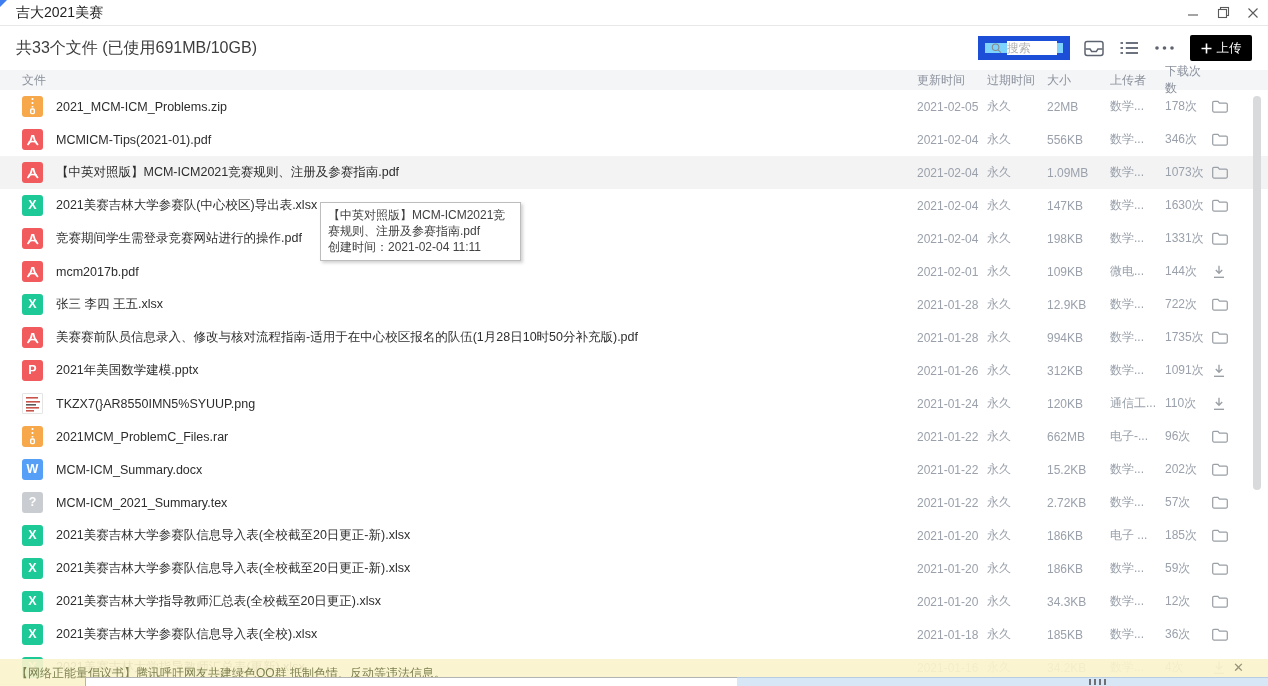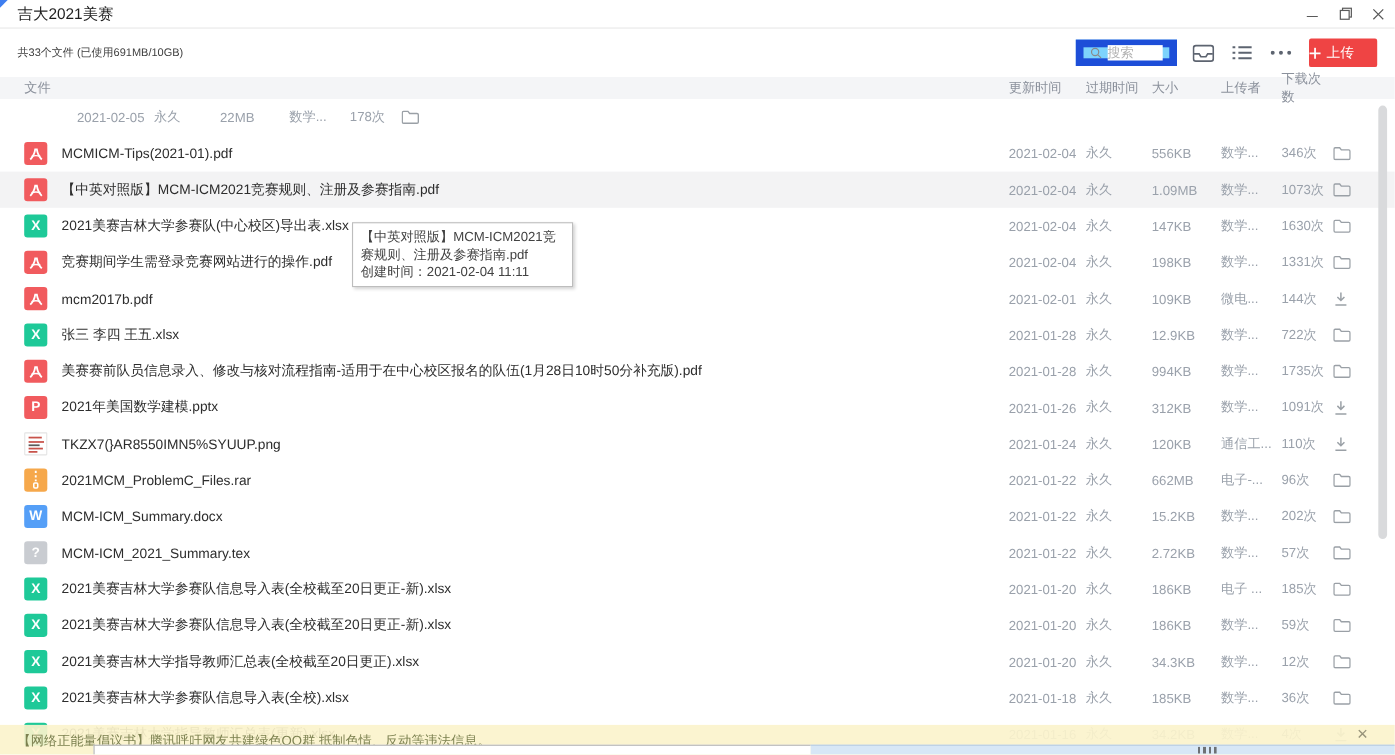--- a/index.html
+++ b/index.html
@@ -11,27 +11,27 @@
   }
   
   .titlebar { height:26px; border-bottom:1px solid #e8e8e8; display:flex; align-items:center; padding-left:16px; position:relative; background:#fff;}
   .title { font-size:14px; color:#1f1f1f; }
   .win-controls { margin-left:auto; display:flex; height:100%; }
   .win-btn { width:30px; height:100%; display:flex; align-items:center; justify-content:center; cursor:default;}
   .corner { position:absolute; top:0; left:0; width:0; height:0;
     border-top:7px solid #3e7ef0; border-right:7px solid transparent; z-index:20;}
   
   .toolbar { height:44px; display:flex; align-items:center; padding:0 16px; }
-  .summary { font-size:10px; color:#3d3d3d; }
+  .summary { font-size:16px; color:#3d3d3d; }
   .toolbar-right { margin-left:auto; display:flex; align-items:center; }
   .search { width:92px; height:24px; border:7px solid #1d4ed8; display:flex; align-items:center; padding:0 6px; gap:5px; background:#7dd3fc;}
   .search input { border:none; outline:none; width:100%; font-size:12px; color:#333; font-family:inherit;}
   .search input::placeholder { color:#b3b3b3; }
   .tool-icon { width:22px; display:flex; justify-content:center; align-items:center; margin-left:13px; cursor:pointer;}
-  .upload-btn { width:62px; height:26px; background:#ef4444; color:#fff; font-size:12.5px; display:flex; align-items:center; gap:5px; border-radius:2px; margin-left:15px; cursor:pointer;}
+  .upload-btn { width:62px; height:26px; background:#000000; color:#fff; font-size:12.5px; display:flex; align-items:center; justify-content:center; gap:5px; border-radius:2px; margin-left:15px; cursor:pointer;}
   
   .thead { height:20px; background:#f4f5f7; display:flex; align-items:center; padding-left:22px; font-size:12px; color:#8b919c;}
   .c-name { flex:1; min-width:0; }
   .c-upd { width:70px; flex:none;margin-left:48px;}
   .c-exp { width:60px; flex:none;}
   .c-size{ width:63px; flex:none;}
   .c-upl { width:55px; flex:none;}
   .c-dl  { width:47px; flex:none;}
   .c-act { width:30px; flex:none; margin-right:26px; display:flex; align-items:center;}
   
@@ -138,215 +138,228 @@
   <span class="c-upd">更新时间</span>
   <span class="c-exp">过期时间</span>
   <span class="c-size">大小</span>
   <span class="c-upl">上传者</span>
   <span class="c-dl">下载次数</span>
   <span class="c-act"></span>
 </div>
 
 <div id="rows">
     <div class="row">
-      <span class="c-upd">2021-02-05</span>
-      <span class="c-exp">永久</span>
-      <span class="c-size">22MB</span>
-      <span class="c-upl">数学...</span>
-      <span class="c-dl">178次</span>
-      <span class="c-act">
-        <svg width="16" height="13" viewBox="0 0 16 13">
-          <path d="M1.9 1.3 h4 l1.5 1.9 h6.7 c.7 0 1.2.5 1.2 1.2 v6.4 c0 .7-.5 1.2-1.2 1.2 H1.9 c-.7 0-1.2-.5-1.2-1.2 V2.5 c0-.7.5-1.2 1.2-1.2 Z" fill="none" stroke="#9aa0a6" stroke-width="1.25"></path>
-        </svg>
-      </span>
-    </div>
-    <div class="row">
-      <span class="fnamewrap">
-        <span class="ficon" style="background:#f15b5e">
-          <svg width="15" height="14" viewBox="0 0 18 16">
-            <path d="M3 14 C6 11 7.8 7.5 8.4 3 h1.8 C10.8 7.5 12.6 11 15.6 14" stroke="#fff" stroke-width="2" fill="none"></path>
-            <path d="M4.4 10.6 c3.2-1.1 6.4-1.1 9.6 0" stroke="#fff" stroke-width="1.6" fill="none"></path>
-          </svg>
-        </span>
-        <span class="fname">MCMICM-Tips(2021-01).pdf</span>
-      </span>
-      <span class="c-upd">2021-02-04</span>
-      <span class="c-exp">永久</span>
-      <span class="c-size">556KB</span>
-      <span class="c-upl">数学...</span>
-      <span class="c-dl">346次</span>
-      <span class="c-act">
-        <svg width="16" height="13" viewBox="0 0 16 13">
-          <path d="M1.9 1.3 h4 l1.5 1.9 h6.7 c.7 0 1.2.5 1.2 1.2 v6.4 c0 .7-.5 1.2-1.2 1.2 H1.9 c-.7 0-1.2-.5-1.2-1.2 V2.5 c0-.7.5-1.2 1.2-1.2 Z" fill="none" stroke="#9aa0a6" stroke-width="1.25"></path>
-        </svg>
-      </span>
-    </div>
-    <div class="row hl">
-      <span class="fnamewrap">
-        <span class="ficon" style="background:#f15b5e">
-          <svg width="15" height="14" viewBox="0 0 18 16">
-            <path d="M3 14 C6 11 7.8 7.5 8.4 3 h1.8 C10.8 7.5 12.6 11 15.6 14" stroke="#fff" stroke-width="2" fill="none"></path>
-            <path d="M4.4 10.6 c3.2-1.1 6.4-1.1 9.6 0" stroke="#fff" stroke-width="1.6" fill="none"></path>
-          </svg>
-        </span>
-        <span class="fname">【中英对照版】MCM-ICM2021竞赛规则、注册及参赛指南.pdf</span>
-      </span>
-      <span class="c-upd">2021-02-04</span>
-      <span class="c-exp">永久</span>
-      <span class="c-size">1.09MB</span>
-      <span class="c-upl">数学...</span>
-      <span class="c-dl">1073次</span>
-      <span class="c-act">
-        <svg width="16" height="13" viewBox="0 0 16 13">
-          <path d="M1.9 1.3 h4 l1.5 1.9 h6.7 c.7 0 1.2.5 1.2 1.2 v6.4 c0 .7-.5 1.2-1.2 1.2 H1.9 c-.7 0-1.2-.5-1.2-1.2 V2.5 c0-.7.5-1.2 1.2-1.2 Z" fill="none" stroke="#9aa0a6" stroke-width="1.25"></path>
-        </svg>
-      </span>
-    </div>
-    <div class="row">
-      <span class="fnamewrap">
-        <span class="ficon" style="background:#1ec998">X</span>
-        <span class="fname">2021美赛吉林大学参赛队(中心校区)导出表.xlsx</span>
-      </span>
-      <span class="c-upd">2021-02-04</span>
-      <span class="c-exp">永久</span>
-      <span class="c-size">147KB</span>
-      <span class="c-upl">数学...</span>
-      <span class="c-dl">1630次</span>
-      <span class="c-act">
-        <svg width="16" height="13" viewBox="0 0 16 13">
-          <path d="M1.9 1.3 h4 l1.5 1.9 h6.7 c.7 0 1.2.5 1.2 1.2 v6.4 c0 .7-.5 1.2-1.2 1.2 H1.9 c-.7 0-1.2-.5-1.2-1.2 V2.5 c0-.7.5-1.2 1.2-1.2 Z" fill="none" stroke="#9aa0a6" stroke-width="1.25"></path>
-        </svg>
-      </span>
-    </div>
-    <div class="row">
-      <span class="fnamewrap">
-        <span class="ficon" style="background:#f15b5e">
-          <svg width="15" height="14" viewBox="0 0 18 16">
-            <path d="M3 14 C6 11 7.8 7.5 8.4 3 h1.8 C10.8 7.5 12.6 11 15.6 14" stroke="#fff" stroke-width="2" fill="none"></path>
-            <path d="M4.4 10.6 c3.2-1.1 6.4-1.1 9.6 0" stroke="#fff" stroke-width="1.6" fill="none"></path>
-          </svg>
-        </span>
-        <span class="fname">竞赛期间学生需登录竞赛网站进行的操作.pdf</span>
-      </span>
-      <span class="c-upd">2021-02-04</span>
-      <span class="c-exp">永久</span>
-      <span class="c-size">198KB</span>
-      <span class="c-upl">数学...</span>
-      <span class="c-dl">1331次</span>
-      <span class="c-act">
-        <svg width="16" height="13" viewBox="0 0 16 13">
-          <path d="M1.9 1.3 h4 l1.5 1.9 h6.7 c.7 0 1.2.5 1.2 1.2 v6.4 c0 .7-.5 1.2-1.2 1.2 H1.9 c-.7 0-1.2-.5-1.2-1.2 V2.5 c0-.7.5-1.2 1.2-1.2 Z" fill="none" stroke="#9aa0a6" stroke-width="1.25"></path>
-        </svg>
-      </span>
-    </div>
-    <div class="row">
-      <span class="fnamewrap">
-        <span class="ficon" style="background:#f15b5e">
-          <svg width="15" height="14" viewBox="0 0 18 16">
-            <path d="M3 14 C6 11 7.8 7.5 8.4 3 h1.8 C10.8 7.5 12.6 11 15.6 14" stroke="#fff" stroke-width="2" fill="none"></path>
-            <path d="M4.4 10.6 c3.2-1.1 6.4-1.1 9.6 0" stroke="#fff" stroke-width="1.6" fill="none"></path>
-          </svg>
-        </span>
-        <span class="fname">mcm2017b.pdf</span>
-      </span>
-      <span class="c-upd">2021-02-01</span>
-      <span class="c-exp">永久</span>
-      <span class="c-size">109KB</span>
-      <span class="c-upl">微电...</span>
-      <span class="c-dl">144次</span>
-      <span class="c-act">
-        <svg width="14" height="14" viewBox="0 0 14 14">
-          <path d="M7 0.8 V8 M3.8 5 L7 8.2 L10.2 5" fill="none" stroke="#9aa0a6" stroke-width="1.35"></path>
-          <line x1="2" y1="12.3" x2="12" y2="12.3" stroke="#9aa0a6" stroke-width="1.35"></line>
-        </svg>
-      </span>
-    </div>
-    <div class="row">
-      <span class="fnamewrap">
-        <span class="ficon" style="background:#1ec998">X</span>
-        <span class="fname">张三 李四 王五.xlsx</span>
-      </span>
-      <span class="c-upd">2021-01-28</span>
-      <span class="c-exp">永久</span>
-      <span class="c-size">12.9KB</span>
-      <span class="c-upl">数学...</span>
-      <span class="c-dl">722次</span>
-      <span class="c-act">
-        <svg width="16" height="13" viewBox="0 0 16 13">
-          <path d="M1.9 1.3 h4 l1.5 1.9 h6.7 c.7 0 1.2.5 1.2 1.2 v6.4 c0 .7-.5 1.2-1.2 1.2 H1.9 c-.7 0-1.2-.5-1.2-1.2 V2.5 c0-.7.5-1.2 1.2-1.2 Z" fill="none" stroke="#9aa0a6" stroke-width="1.25"></path>
-        </svg>
-      </span>
-    </div>
-    <div class="row">
-      <span class="fnamewrap">
-        <span class="ficon" style="background:#f15b5e">
-          <svg width="15" height="14" viewBox="0 0 18 16">
-            <path d="M3 14 C6 11 7.8 7.5 8.4 3 h1.8 C10.8 7.5 12.6 11 15.6 14" stroke="#fff" stroke-width="2" fill="none"></path>
-            <path d="M4.4 10.6 c3.2-1.1 6.4-1.1 9.6 0" stroke="#fff" stroke-width="1.6" fill="none"></path>
-          </svg>
-        </span>
-        <span class="fname">美赛赛前队员信息录入、修改与核对流程指南-适用于在中心校区报名的队伍(1月28日10时50分补充版).pdf</span>
-      </span>
-      <span class="c-upd">2021-01-28</span>
-      <span class="c-exp">永久</span>
-      <span class="c-size">994KB</span>
-      <span class="c-upl">数学...</span>
-      <span class="c-dl">1735次</span>
-      <span class="c-act">
-        <svg width="16" height="13" viewBox="0 0 16 13">
-          <path d="M1.9 1.3 h4 l1.5 1.9 h6.7 c.7 0 1.2.5 1.2 1.2 v6.4 c0 .7-.5 1.2-1.2 1.2 H1.9 c-.7 0-1.2-.5-1.2-1.2 V2.5 c0-.7.5-1.2 1.2-1.2 Z" fill="none" stroke="#9aa0a6" stroke-width="1.25"></path>
-        </svg>
-      </span>
-    </div>
-    <div class="row">
-      <span class="fnamewrap">
-        <span class="ficon" style="background:#f15b5e">P</span>
-        <span class="fname">2021年美国数学建模.pptx</span>
-      </span>
-      <span class="c-upd">2021-01-26</span>
-      <span class="c-exp">永久</span>
-      <span class="c-size">312KB</span>
-      <span class="c-upl">数学...</span>
-      <span class="c-dl">1091次</span>
-      <span class="c-act">
-        <svg width="14" height="14" viewBox="0 0 14 14">
-          <path d="M7 0.8 V8 M3.8 5 L7 8.2 L10.2 5" fill="none" stroke="#9aa0a6" stroke-width="1.35"></path>
-          <line x1="2" y1="12.3" x2="12" y2="12.3" stroke="#9aa0a6" stroke-width="1.35"></line>
-        </svg>
-      </span>
-    </div>
-    <div class="row">
-      <span class="fnamewrap">
-        <span class="ficon thumb"></span>
-        <span class="fname">TKZX7(}AR8550IMN5%SYUUP.png</span>
-      </span>
-      <span class="c-upd">2021-01-24</span>
-      <span class="c-exp">永久</span>
-      <span class="c-size">120KB</span>
-      <span class="c-upl">通信工...</span>
-      <span class="c-dl">110次</span>
-      <span class="c-act">
-        <svg width="14" height="14" viewBox="0 0 14 14">
-          <path d="M7 0.8 V8 M3.8 5 L7 8.2 L10.2 5" fill="none" stroke="#9aa0a6" stroke-width="1.35"></path>
-          <line x1="2" y1="12.3" x2="12" y2="12.3" stroke="#9aa0a6" stroke-width="1.35"></line>
-        </svg>
-      </span>
-    </div>
-    <div class="row">
       <span class="fnamewrap">
         <span class="ficon" style="background:#f6a84b">
           <svg width="21" height="21" viewBox="0 0 21 21">
             <g stroke="#fff" stroke-width="1.7">
               <line x1="10.5" y1="2" x2="10.5" y2="4"></line>
               <line x1="10.5" y1="6" x2="10.5" y2="8"></line>
               <line x1="10.5" y1="10" x2="10.5" y2="11.5"></line>
             </g>
             <rect x="8.7" y="13" width="3.6" height="4.6" rx="1" fill="none" stroke="#fff" stroke-width="1.4"></rect>
           </svg>
         </span>
+        <span class="fname">2021_MCM-ICM_Problems.zip</span>
+      </span>
+      <span class="c-upd">2021-02-05</span>
+      <span class="c-exp">永久</span>
+      <span class="c-size">22MB</span>
+      <span class="c-upl">数学...</span>
+      <span class="c-dl">178次</span>
+      <span class="c-act">
+        <svg width="16" height="13" viewBox="0 0 16 13">
+          <path d="M1.9 1.3 h4 l1.5 1.9 h6.7 c.7 0 1.2.5 1.2 1.2 v6.4 c0 .7-.5 1.2-1.2 1.2 H1.9 c-.7 0-1.2-.5-1.2-1.2 V2.5 c0-.7.5-1.2 1.2-1.2 Z" fill="none" stroke="#9aa0a6" stroke-width="1.25"></path>
+        </svg>
+      </span>
+    </div>
+    <div class="row">
+      <span class="fnamewrap">
+        <span class="ficon" style="background:#f15b5e">
+          <svg width="15" height="14" viewBox="0 0 18 16">
+            <path d="M3 14 C6 11 7.8 7.5 8.4 3 h1.8 C10.8 7.5 12.6 11 15.6 14" stroke="#fff" stroke-width="2" fill="none"></path>
+            <path d="M4.4 10.6 c3.2-1.1 6.4-1.1 9.6 0" stroke="#fff" stroke-width="1.6" fill="none"></path>
+          </svg>
+        </span>
+        <span class="fname">MCMICM-Tips(2021-01).pdf</span>
+      </span>
+      <span class="c-upd">2021-02-04</span>
+      <span class="c-exp">永久</span>
+      <span class="c-size">556KB</span>
+      <span class="c-upl">数学...</span>
+      <span class="c-dl">346次</span>
+      <span class="c-act">
+        <svg width="16" height="13" viewBox="0 0 16 13">
+          <path d="M1.9 1.3 h4 l1.5 1.9 h6.7 c.7 0 1.2.5 1.2 1.2 v6.4 c0 .7-.5 1.2-1.2 1.2 H1.9 c-.7 0-1.2-.5-1.2-1.2 V2.5 c0-.7.5-1.2 1.2-1.2 Z" fill="none" stroke="#9aa0a6" stroke-width="1.25"></path>
+        </svg>
+      </span>
+    </div>
+    <div class="row hl">
+      <span class="fnamewrap">
+        <span class="ficon" style="background:#f15b5e">
+          <svg width="15" height="14" viewBox="0 0 18 16">
+            <path d="M3 14 C6 11 7.8 7.5 8.4 3 h1.8 C10.8 7.5 12.6 11 15.6 14" stroke="#fff" stroke-width="2" fill="none"></path>
+            <path d="M4.4 10.6 c3.2-1.1 6.4-1.1 9.6 0" stroke="#fff" stroke-width="1.6" fill="none"></path>
+          </svg>
+        </span>
+        <span class="fname">【中英对照版】MCM-ICM2021竞赛规则、注册及参赛指南.pdf</span>
+      </span>
+      <span class="c-upd">2021-02-04</span>
+      <span class="c-exp">永久</span>
+      <span class="c-size">1.09MB</span>
+      <span class="c-upl">数学...</span>
+      <span class="c-dl">1073次</span>
+      <span class="c-act">
+        <svg width="16" height="13" viewBox="0 0 16 13">
+          <path d="M1.9 1.3 h4 l1.5 1.9 h6.7 c.7 0 1.2.5 1.2 1.2 v6.4 c0 .7-.5 1.2-1.2 1.2 H1.9 c-.7 0-1.2-.5-1.2-1.2 V2.5 c0-.7.5-1.2 1.2-1.2 Z" fill="none" stroke="#9aa0a6" stroke-width="1.25"></path>
+        </svg>
+      </span>
+    </div>
+    <div class="row">
+      <span class="fnamewrap">
+        <span class="ficon" style="background:#1ec998">X</span>
+        <span class="fname">2021美赛吉林大学参赛队(中心校区)导出表.xlsx</span>
+      </span>
+      <span class="c-upd">2021-02-04</span>
+      <span class="c-exp">永久</span>
+      <span class="c-size">147KB</span>
+      <span class="c-upl">数学...</span>
+      <span class="c-dl">1630次</span>
+      <span class="c-act">
+        <svg width="16" height="13" viewBox="0 0 16 13">
+          <path d="M1.9 1.3 h4 l1.5 1.9 h6.7 c.7 0 1.2.5 1.2 1.2 v6.4 c0 .7-.5 1.2-1.2 1.2 H1.9 c-.7 0-1.2-.5-1.2-1.2 V2.5 c0-.7.5-1.2 1.2-1.2 Z" fill="none" stroke="#9aa0a6" stroke-width="1.25"></path>
+        </svg>
+      </span>
+    </div>
+    <div class="row">
+      <span class="fnamewrap">
+        <span class="ficon" style="background:#f15b5e">
+          <svg width="15" height="14" viewBox="0 0 18 16">
+            <path d="M3 14 C6 11 7.8 7.5 8.4 3 h1.8 C10.8 7.5 12.6 11 15.6 14" stroke="#fff" stroke-width="2" fill="none"></path>
+            <path d="M4.4 10.6 c3.2-1.1 6.4-1.1 9.6 0" stroke="#fff" stroke-width="1.6" fill="none"></path>
+          </svg>
+        </span>
+        <span class="fname">竞赛期间学生需登录竞赛网站进行的操作.pdf</span>
+      </span>
+      <span class="c-upd">2021-02-04</span>
+      <span class="c-exp">永久</span>
+      <span class="c-size">198KB</span>
+      <span class="c-upl">数学...</span>
+      <span class="c-dl">1331次</span>
+      <span class="c-act">
+        <svg width="16" height="13" viewBox="0 0 16 13">
+          <path d="M1.9 1.3 h4 l1.5 1.9 h6.7 c.7 0 1.2.5 1.2 1.2 v6.4 c0 .7-.5 1.2-1.2 1.2 H1.9 c-.7 0-1.2-.5-1.2-1.2 V2.5 c0-.7.5-1.2 1.2-1.2 Z" fill="none" stroke="#9aa0a6" stroke-width="1.25"></path>
+        </svg>
+      </span>
+    </div>
+    <div class="row">
+      <span class="fnamewrap">
+        <span class="ficon" style="background:#f15b5e">
+          <svg width="15" height="14" viewBox="0 0 18 16">
+            <path d="M3 14 C6 11 7.8 7.5 8.4 3 h1.8 C10.8 7.5 12.6 11 15.6 14" stroke="#fff" stroke-width="2" fill="none"></path>
+            <path d="M4.4 10.6 c3.2-1.1 6.4-1.1 9.6 0" stroke="#fff" stroke-width="1.6" fill="none"></path>
+          </svg>
+        </span>
+        <span class="fname">mcm2017b.pdf</span>
+      </span>
+      <span class="c-upd">2021-02-01</span>
+      <span class="c-exp">永久</span>
+      <span class="c-size">109KB</span>
+      <span class="c-upl">微电...</span>
+      <span class="c-dl">144次</span>
+      <span class="c-act">
+        <svg width="14" height="14" viewBox="0 0 14 14">
+          <path d="M7 0.8 V8 M3.8 5 L7 8.2 L10.2 5" fill="none" stroke="#9aa0a6" stroke-width="1.35"></path>
+          <line x1="2" y1="12.3" x2="12" y2="12.3" stroke="#9aa0a6" stroke-width="1.35"></line>
+        </svg>
+      </span>
+    </div>
+    <div class="row">
+      <span class="fnamewrap">
+        <span class="ficon" style="background:#1ec998">X</span>
+        <span class="fname">张三 李四 王五.xlsx</span>
+      </span>
+      <span class="c-upd">2021-01-28</span>
+      <span class="c-exp">永久</span>
+      <span class="c-size">12.9KB</span>
+      <span class="c-upl">数学...</span>
+      <span class="c-dl">722次</span>
+      <span class="c-act">
+        <svg width="16" height="13" viewBox="0 0 16 13">
+          <path d="M1.9 1.3 h4 l1.5 1.9 h6.7 c.7 0 1.2.5 1.2 1.2 v6.4 c0 .7-.5 1.2-1.2 1.2 H1.9 c-.7 0-1.2-.5-1.2-1.2 V2.5 c0-.7.5-1.2 1.2-1.2 Z" fill="none" stroke="#9aa0a6" stroke-width="1.25"></path>
+        </svg>
+      </span>
+    </div>
+    <div class="row">
+      <span class="fnamewrap">
+        <span class="ficon" style="background:#f15b5e">
+          <svg width="15" height="14" viewBox="0 0 18 16">
+            <path d="M3 14 C6 11 7.8 7.5 8.4 3 h1.8 C10.8 7.5 12.6 11 15.6 14" stroke="#fff" stroke-width="2" fill="none"></path>
+            <path d="M4.4 10.6 c3.2-1.1 6.4-1.1 9.6 0" stroke="#fff" stroke-width="1.6" fill="none"></path>
+          </svg>
+        </span>
+        <span class="fname">美赛赛前队员信息录入、修改与核对流程指南-适用于在中心校区报名的队伍(1月28日10时50分补充版).pdf</span>
+      </span>
+      <span class="c-upd">2021-01-28</span>
+      <span class="c-exp">永久</span>
+      <span class="c-size">994KB</span>
+      <span class="c-upl">数学...</span>
+      <span class="c-dl">1735次</span>
+      <span class="c-act">
+        <svg width="16" height="13" viewBox="0 0 16 13">
+          <path d="M1.9 1.3 h4 l1.5 1.9 h6.7 c.7 0 1.2.5 1.2 1.2 v6.4 c0 .7-.5 1.2-1.2 1.2 H1.9 c-.7 0-1.2-.5-1.2-1.2 V2.5 c0-.7.5-1.2 1.2-1.2 Z" fill="none" stroke="#9aa0a6" stroke-width="1.25"></path>
+        </svg>
+      </span>
+    </div>
+    <div class="row">
+      <span class="fnamewrap">
+        <span class="ficon" style="background:#f15b5e">P</span>
+        <span class="fname">2021年美国数学建模.pptx</span>
+      </span>
+      <span class="c-upd">2021-01-26</span>
+      <span class="c-exp">永久</span>
+      <span class="c-size">312KB</span>
+      <span class="c-upl">数学...</span>
+      <span class="c-dl">1091次</span>
+      <span class="c-act">
+        <svg width="14" height="14" viewBox="0 0 14 14">
+          <path d="M7 0.8 V8 M3.8 5 L7 8.2 L10.2 5" fill="none" stroke="#9aa0a6" stroke-width="1.35"></path>
+          <line x1="2" y1="12.3" x2="12" y2="12.3" stroke="#9aa0a6" stroke-width="1.35"></line>
+        </svg>
+      </span>
+    </div>
+    <div class="row">
+      <span class="fnamewrap">
+        <span class="ficon thumb"></span>
+        <span class="fname">TKZX7(}AR8550IMN5%SYUUP.png</span>
+      </span>
+      <span class="c-upd">2021-01-24</span>
+      <span class="c-exp">永久</span>
+      <span class="c-size">120KB</span>
+      <span class="c-upl">通信工...</span>
+      <span class="c-dl">110次</span>
+      <span class="c-act">
+        <svg width="14" height="14" viewBox="0 0 14 14">
+          <path d="M7 0.8 V8 M3.8 5 L7 8.2 L10.2 5" fill="none" stroke="#9aa0a6" stroke-width="1.35"></path>
+          <line x1="2" y1="12.3" x2="12" y2="12.3" stroke="#9aa0a6" stroke-width="1.35"></line>
+        </svg>
+      </span>
+    </div>
+    <div class="row">
+      <span class="fnamewrap">
+        <span class="ficon" style="background:#f6a84b">
+          <svg width="21" height="21" viewBox="0 0 21 21">
+            <g stroke="#fff" stroke-width="1.7">
+              <line x1="10.5" y1="2" x2="10.5" y2="4"></line>
+              <line x1="10.5" y1="6" x2="10.5" y2="8"></line>
+              <line x1="10.5" y1="10" x2="10.5" y2="11.5"></line>
+            </g>
+            <rect x="8.7" y="13" width="3.6" height="4.6" rx="1" fill="none" stroke="#fff" stroke-width="1.4"></rect>
+          </svg>
+        </span>
         <span class="fname">2021MCM_ProblemC_Files.rar</span>
       </span>
       <span class="c-upd">2021-01-22</span>
       <span class="c-exp">永久</span>
       <span class="c-size">662MB</span>
       <span class="c-upl">电子-...</span>
       <span class="c-dl">96次</span>
       <span class="c-act">
         <svg width="16" height="13" viewBox="0 0 16 13">
           <path d="M1.9 1.3 h4 l1.5 1.9 h6.7 c.7 0 1.2.5 1.2 1.2 v6.4 c0 .7-.5 1.2-1.2 1.2 H1.9 c-.7 0-1.2-.5-1.2-1.2 V2.5 c0-.7.5-1.2 1.2-1.2 Z" fill="none" stroke="#9aa0a6" stroke-width="1.25"></path>

